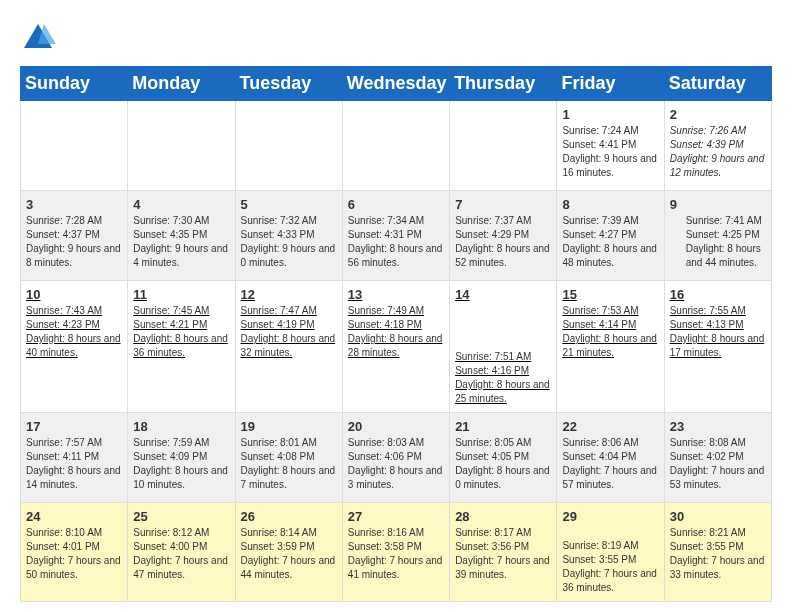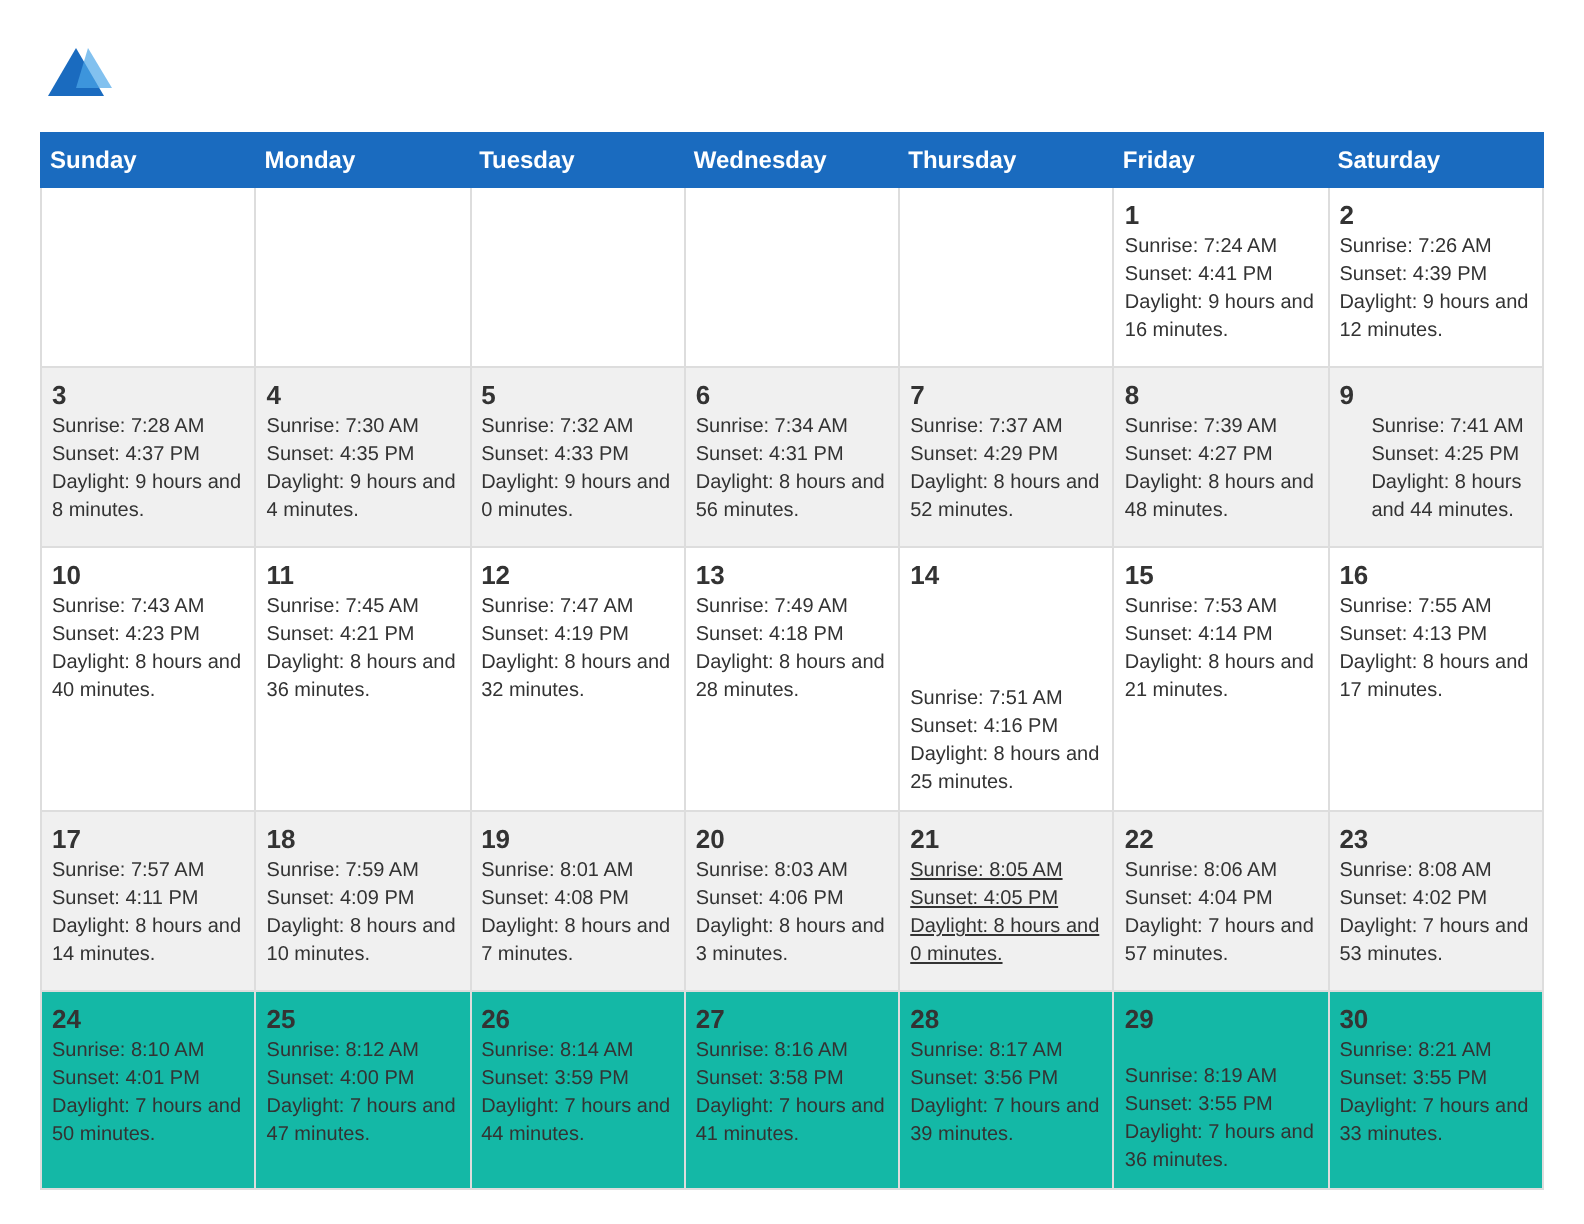--- a/index.html
+++ b/index.html
@@ -55,21 +55,21 @@
     table {
       width: 100%;
       border-collapse: collapse;
       table-layout: fixed;
     }
     thead tr {
       background-color: #1a6bbf;
     }
     thead th {
       color: #fff;
-      font-size: 12px;
+      font-size: 18px;
       font-weight: bold;
       padding: 6px 4px;
       text-align: left;
       border: 1px solid #1a6bbf;
     }
     tbody tr {
       background: #fff;
     }
     tbody tr:nth-child(odd) {
       background: #f5f5f5;
@@ -138,21 +138,21 @@
         <td class="empty-cell"></td>
         <td class="empty-cell"></td>
         <td>
           <span class="day-number">1</span>
           <div class="day-info" style="white-space: pre-line;">Sunrise: 7:24 AM
 Sunset: 4:41 PM
 Daylight: 9 hours and 16 minutes.</div>
         </td>
         <td>
           <span class="day-number">2</span>
-          <div class="day-info" style="white-space: pre-line;">Sunrise: 7:26 AM
+          <div class="day-info" style="white-space: pre-line; font-style: italic;">Sunrise: 7:26 AM
 Sunset: 4:39 PM
 Daylight: 9 hours and 12 minutes.</div>
         </td>
       </tr>
       <tr style="background: rgb(240, 240, 240);">
         <td>
           <span class="day-number">3</span>
           <div class="day-info" style="white-space: pre-line;">Sunrise: 7:28 AM
 Sunset: 4:37 PM
 Daylight: 9 hours and 8 minutes.</div>
@@ -187,21 +187,21 @@
 Sunset: 4:27 PM
 Daylight: 8 hours and 48 minutes.</div>
         </td>
         <td>
           <span class="day-number">9</span>
           <div class="day-info" style="white-space: pre-line; margin-left: 16px;">Sunrise: 7:41 AM
 Sunset: 4:25 PM
 Daylight: 8 hours and 44 minutes.</div>
         </td>
       </tr>
-      <tr style="background: rgb(255, 255, 255);">
+      <tr style="background: rgb(255, 255, 255); text-decoration: underline;">
         <td>
           <span class="day-number">10</span>
           <div class="day-info" style="white-space: pre-line;">Sunrise: 7:43 AM
 Sunset: 4:23 PM
 Daylight: 8 hours and 40 minutes.</div>
         </td>
         <td>
           <span class="day-number">11</span>
           <div class="day-info" style="white-space: pre-line;">Sunrise: 7:45 AM
 Sunset: 4:21 PM
@@ -258,38 +258,38 @@
 Daylight: 8 hours and 7 minutes.</div>
         </td>
         <td>
           <span class="day-number">20</span>
           <div class="day-info" style="white-space: pre-line;">Sunrise: 8:03 AM
 Sunset: 4:06 PM
 Daylight: 8 hours and 3 minutes.</div>
         </td>
         <td>
           <span class="day-number">21</span>
-          <div class="day-info" style="white-space: pre-line; text-decoration: underline;">Sunrise: 8:05 AM
+          <div class="day-info" style="white-space: pre-line;">Sunrise: 8:05 AM
 Sunset: 4:05 PM
 Daylight: 8 hours and 0 minutes.</div>
         </td>
         <td>
           <span class="day-number">22</span>
           <div class="day-info" style="white-space: pre-line;">Sunrise: 8:06 AM
 Sunset: 4:04 PM
 Daylight: 7 hours and 57 minutes.</div>
         </td>
         <td>
           <span class="day-number">23</span>
           <div class="day-info" style="white-space: pre-line;">Sunrise: 8:08 AM
 Sunset: 4:02 PM
 Daylight: 7 hours and 53 minutes.</div>
         </td>
       </tr>
-      <tr style="background: #14b8a6;">
+      <tr style="background: #fef9c3;">
         <td>
           <span class="day-number">24</span>
           <div class="day-info" style="white-space: pre-line;">Sunrise: 8:10 AM
 Sunset: 4:01 PM
 Daylight: 7 hours and 50 minutes.</div>
         </td>
         <td>
           <span class="day-number">25</span>
           <div class="day-info" style="white-space: pre-line;">Sunrise: 8:12 AM
 Sunset: 4:00 PM

